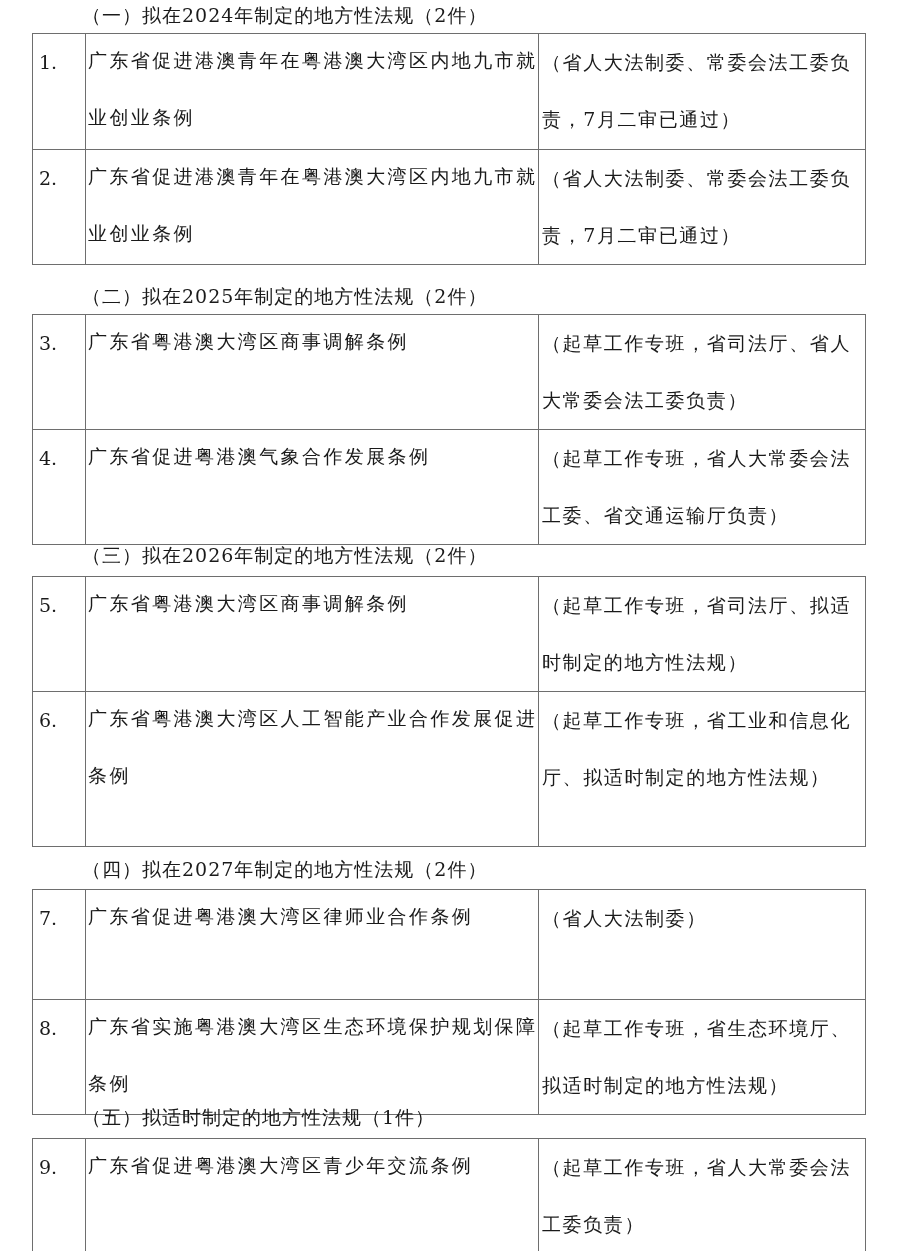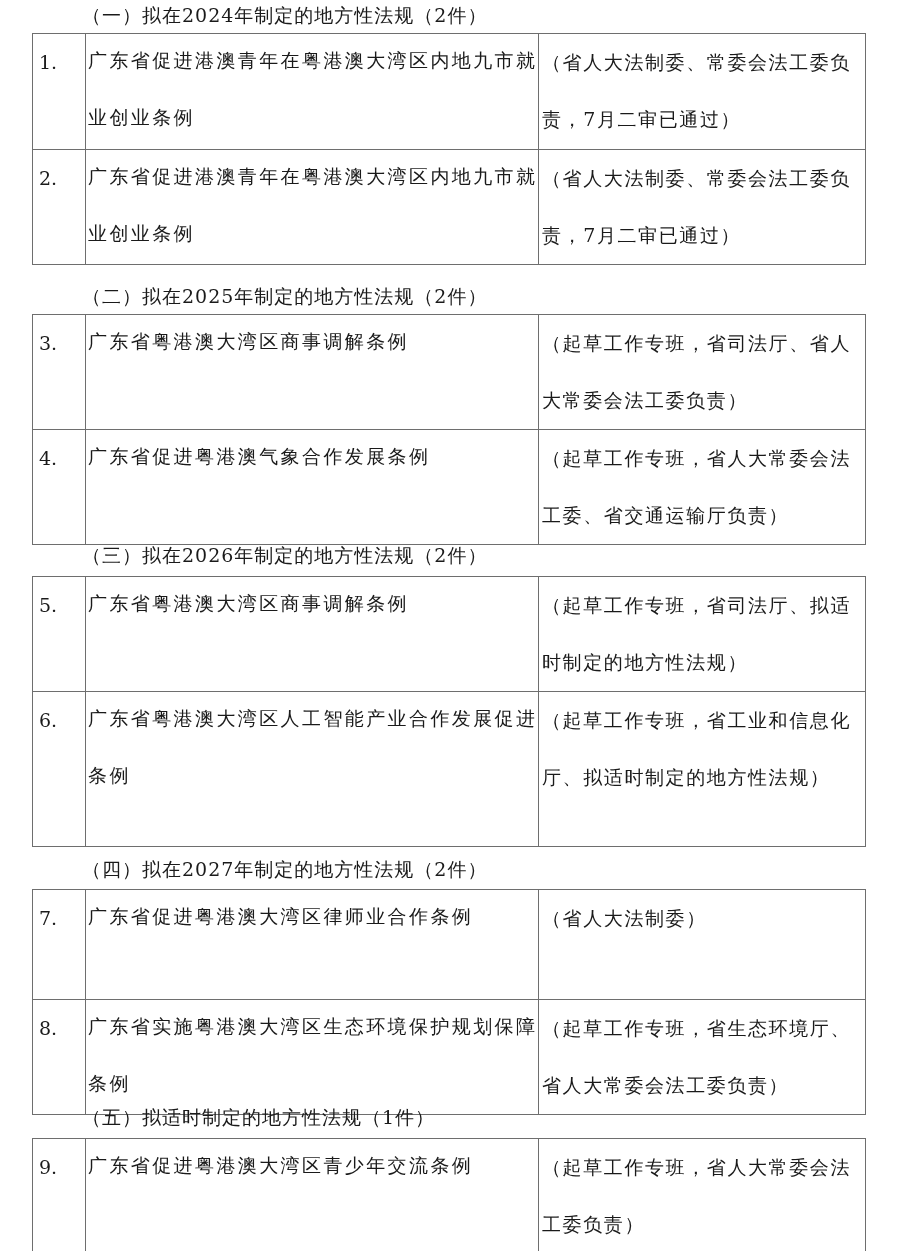--- a/index.html
+++ b/index.html
@@ -80,21 +80,21 @@
 <table class="law-table" style="top:889px">
   <tbody>
       <tr style="height:110px">
     <td class="num">7.</td>
     <td class="name">广东省促进粤港澳大湾区律师业合作条例</td>
     <td class="dept">（省人大法制委）</td>
   </tr>
   <tr style="height:104px">
     <td class="num">8.</td>
     <td class="name">广东省实施粤港澳大湾区生态环境保护规划保障条例</td>
-    <td class="dept">（起草工作专班，省生态环境厅、省人大常委会法工委负责）</td>
+    <td class="dept">（起草工作专班，省生态环境厅、拟适时制定的地方性法规）</td>
   </tr>
 </tbody>
   </table>
 
 <div class="heading" style="top:1104px">（五）拟适时制定的地方性法规（1件）</div>
 <table class="law-table" style="top:1138px">
   <tbody>
       <tr style="height:105px">
     <td class="num">9.</td>
     <td class="name">广东省促进粤港澳大湾区青少年交流条例</td>

